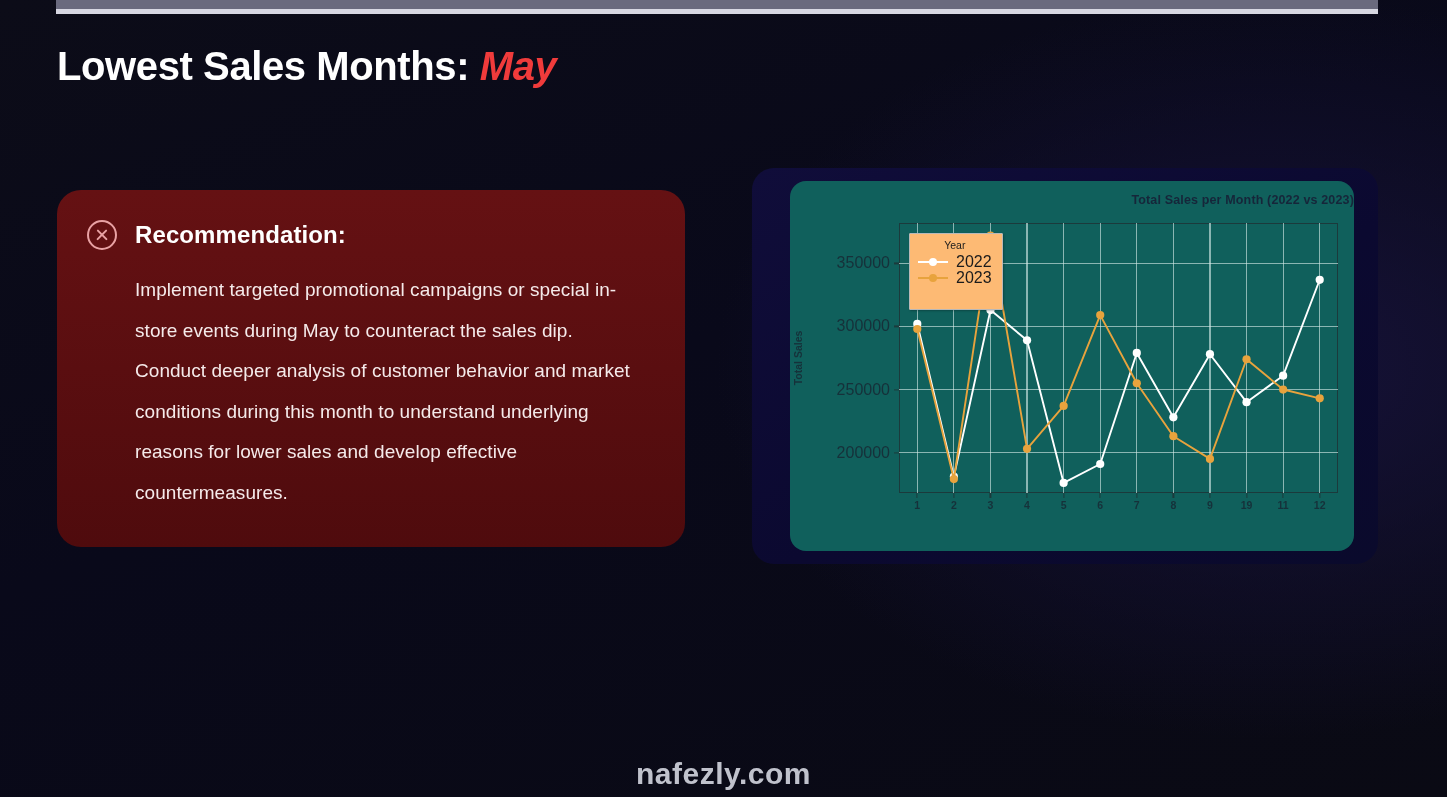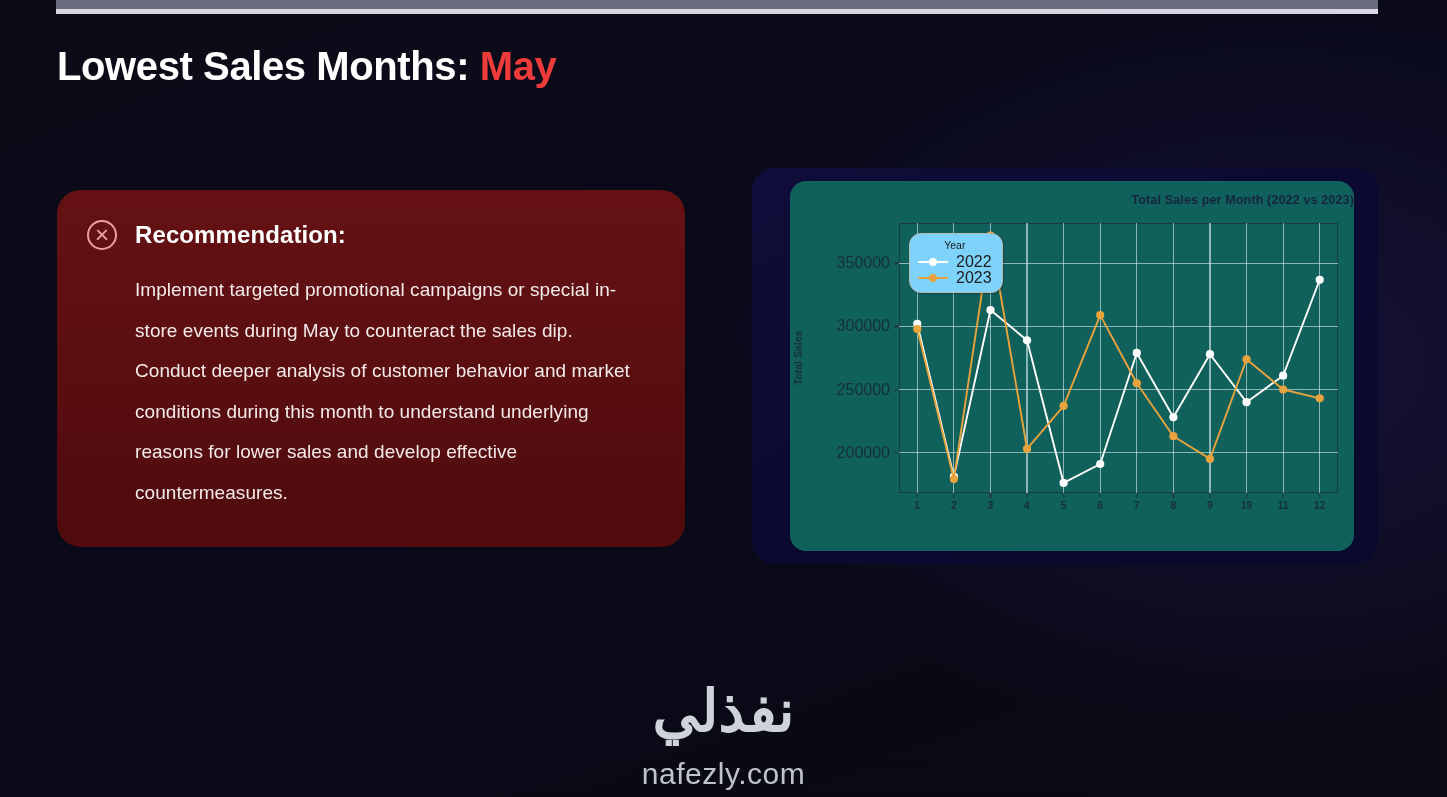--- a/index.html
+++ b/index.html
@@ -52,21 +52,21 @@
     position: absolute;
     top: 42px;
     left: 57px;
     font-size: 40px;
     font-weight: 700;
     letter-spacing: -0.4px;
     color: #ffffff;
     line-height: 1.2;
     white-space: nowrap;
   }
-  .headline .accent { color: #f03b3b; }
+  .headline .accent { color: #f03b3b; font-style: italic; }
 
   
   .left-col {
     position: absolute;
     top: 162px;
     left: 57px;
     width: 628px;
   }
 
   .lede {
@@ -247,24 +247,24 @@
     width: 564px;
     height: 370px;
     pointer-events: none;
   }
 
   
   .legend {
     position: absolute;
     left: 119px;
     top: 52px;
-    background: #7dd3fc;
+    background: #fdba74;
     border: 1px solid #b8b8b8;
-    border-radius: 12px;
-    padding: 5px 10px 6px 8px;
+    border-radius: 1px;
+    padding: 5px 10px 23px 8px;
     box-shadow: 1px 1px 2px rgba(0,0,0,0.25);
   }
   .legend-title {
     font-size: 10.5px;
     color: #1b1b1b;
     text-align: center;
     margin-bottom: 3px;
     font-weight: 400;
   }
   .legend-row {
@@ -312,21 +312,21 @@
     font-size: 58px;
     font-weight: 700;
     color: #d9dbe4;
     line-height: 1;
     letter-spacing: 1px;
     direction: rtl;
   }
   .wm-latin {
     margin-top: 19px;
     font-size: 30px;
-    font-weight: 400;
+    font-weight: 700;
     color: #c8cad4;
     line-height: 1;
     letter-spacing: 0.5px;
   }
 </style>
 </head>
 <body>
 
 <div id="slide">
 
@@ -458,17 +458,16 @@
               </span>
               <span class="legend-label">2023</span>
             </div>
           </div>
       </div>
 
     </div>
   </div>
 
   <div class="watermark">
-    <div class="wm-ar">نفذلي</div>
     <div class="wm-latin">nafezly.com</div>
   </div>
 
 </div>
 
 </body></html>

